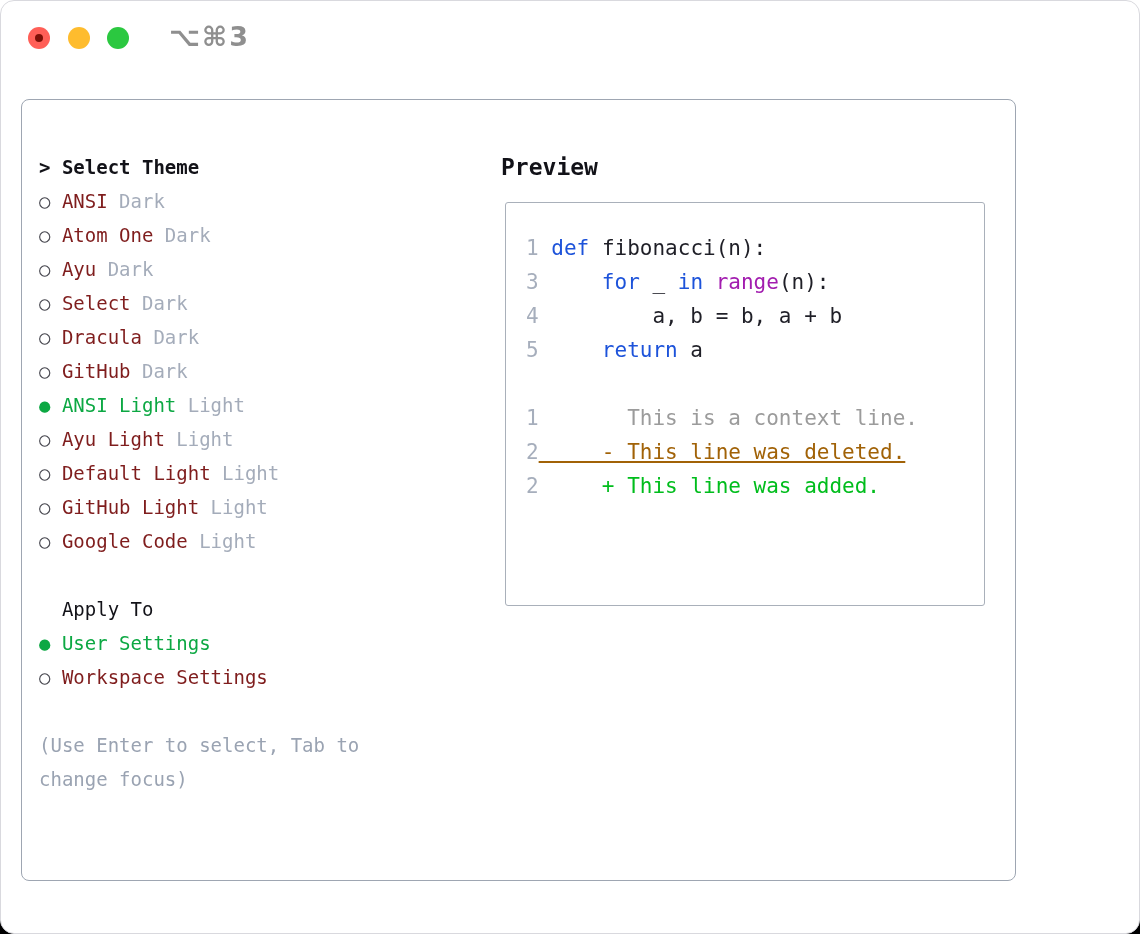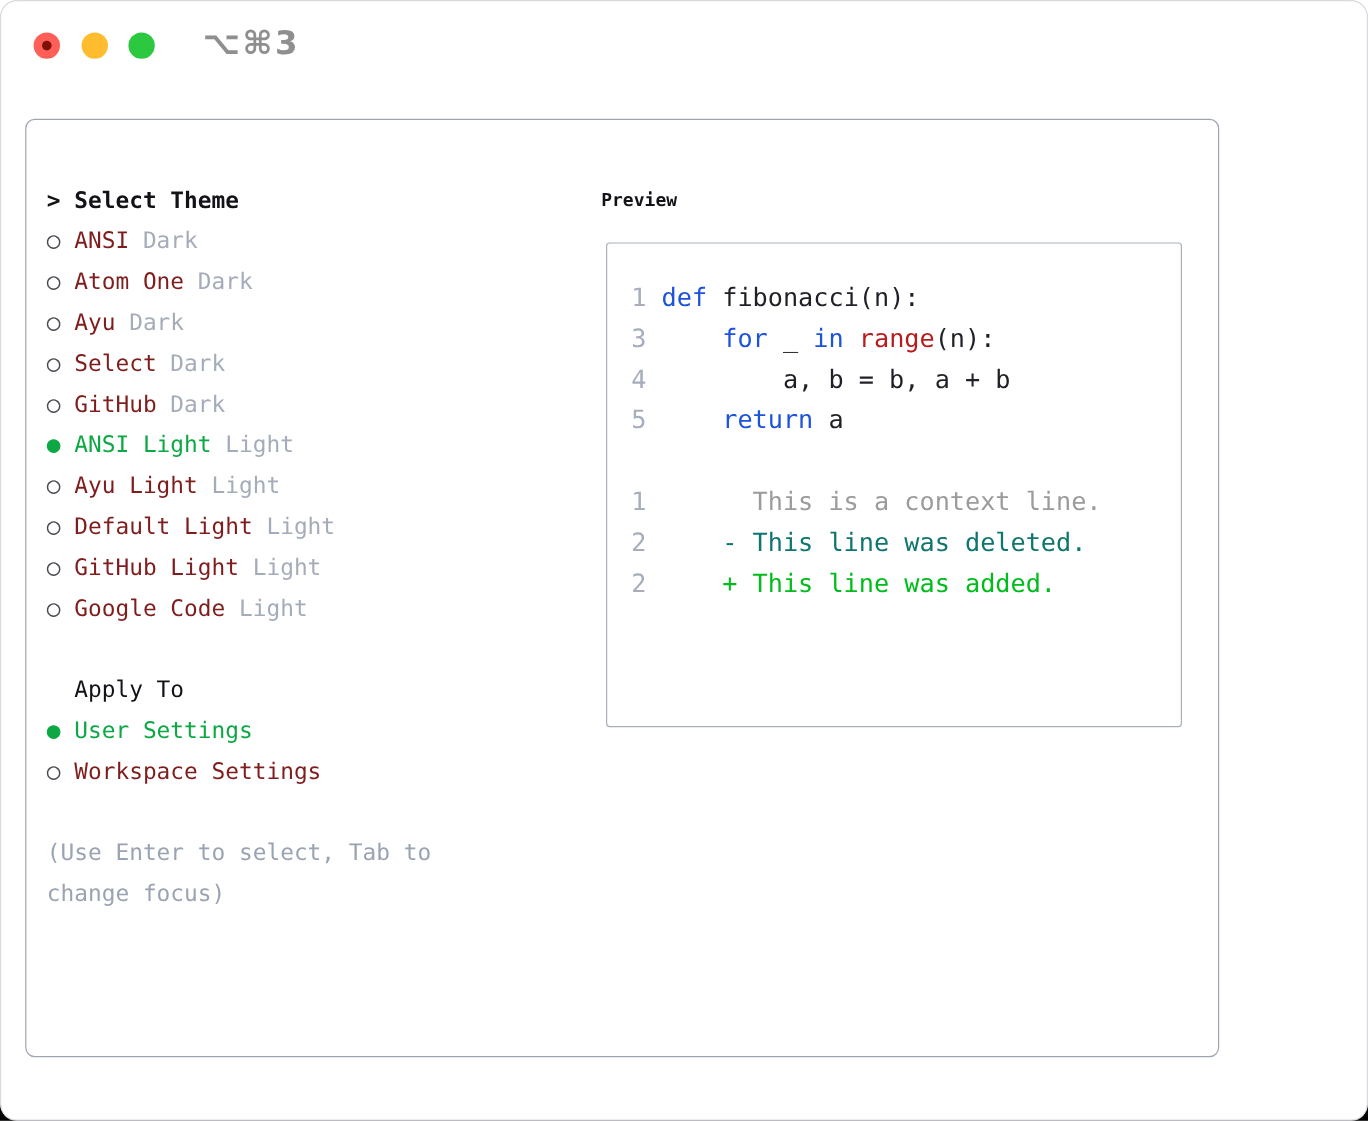--- a/index.html
+++ b/index.html
@@ -41,34 +41,34 @@
   .row { height:34px; line-height:34px; font-size:19px; white-space:pre; color:#35353d; }
   .mk { display:inline-block; width:2ch; color:#4a4a52; }
   .nm { color:#7f1d1d; }
   .vr { color:#a4acba; margin-left:1ch; }
   .row.hdr .mk, .row.hdr .nm { color:#121218; font-weight:bold; }
   .row.sel .mk, .row.sel .nm { color:#0ca843; }
   .row.help { color:#9aa3b2; }
   .row.blank { height:34px; }
 
   
-  .preview-label { height:34px; line-height:34px; font-size:15px; font-weight:bold; color:#121218; }
+  .preview-label { height:34px; line-height:34px; font-size:23px; font-weight:bold; color:#121218; }
   .preview-box {
     margin-top:18px; margin-left:4px; width:480px; height:404px;
     border:1.5px solid #a9b0ba; border-radius:3px;
     padding:28px 0 0 20px; background:#fff;
   }
   .cl { height:34px; line-height:34px; font-size:21px; white-space:pre; }
   .ln  { display:inline-block; width:1ch; color:#a6aebc; }
   .fg  { color:#1f1f27; }
   .kw  { color:#1d53da; }
-  .fn  { color:#b91c1c; }
+  .fn  { color:#a21caf; }
   .lit { color:#1bb81b; }
   .ctx { color:#9b9b9b; }
-  .del { color:#0f766e; }
+  .del { color:#a16207;text-decoration:underline; }
   .add { color:#00bd1c; }
 </style>
 </head>
 <body>
 
 <div class="window">
 
   <div class="titlebar">
     <div class="light red"></div>
     <div class="light yellow"></div>
@@ -79,20 +79,21 @@
   <div class="panel">
 
     <div class="left-pane">
 
       <div class="row hdr"><span class="mk">&gt;</span><span class="nm">Select Theme</span></div>
 
       <div class="row"><span class="mk">○</span><span class="nm">ANSI</span><span class="vr">Dark</span></div>
       <div class="row"><span class="mk">○</span><span class="nm">Atom One</span><span class="vr">Dark</span></div>
       <div class="row"><span class="mk">○</span><span class="nm">Ayu</span><span class="vr">Dark</span></div>
       <div class="row"><span class="mk">○</span><span class="nm">Select</span><span class="vr">Dark</span></div>
+      <div class="row"><span class="mk">○</span><span class="nm">Dracula</span><span class="vr">Dark</span></div>
       <div class="row"><span class="mk">○</span><span class="nm">GitHub</span><span class="vr">Dark</span></div>
       <div class="row sel"><span class="mk">●</span><span class="nm">ANSI Light</span><span class="vr">Light</span></div>
       <div class="row"><span class="mk">○</span><span class="nm">Ayu Light</span><span class="vr">Light</span></div>
       <div class="row"><span class="mk">○</span><span class="nm">Default Light</span><span class="vr">Light</span></div>
       <div class="row"><span class="mk">○</span><span class="nm">GitHub Light</span><span class="vr">Light</span></div>
       <div class="row"><span class="mk">○</span><span class="nm">Google Code</span><span class="vr">Light</span></div>
 
       <div class="row blank"></div>
 
       <div class="row"><span class="mk"></span><span class="nm" style="color:#121218">Apply To</span></div>

